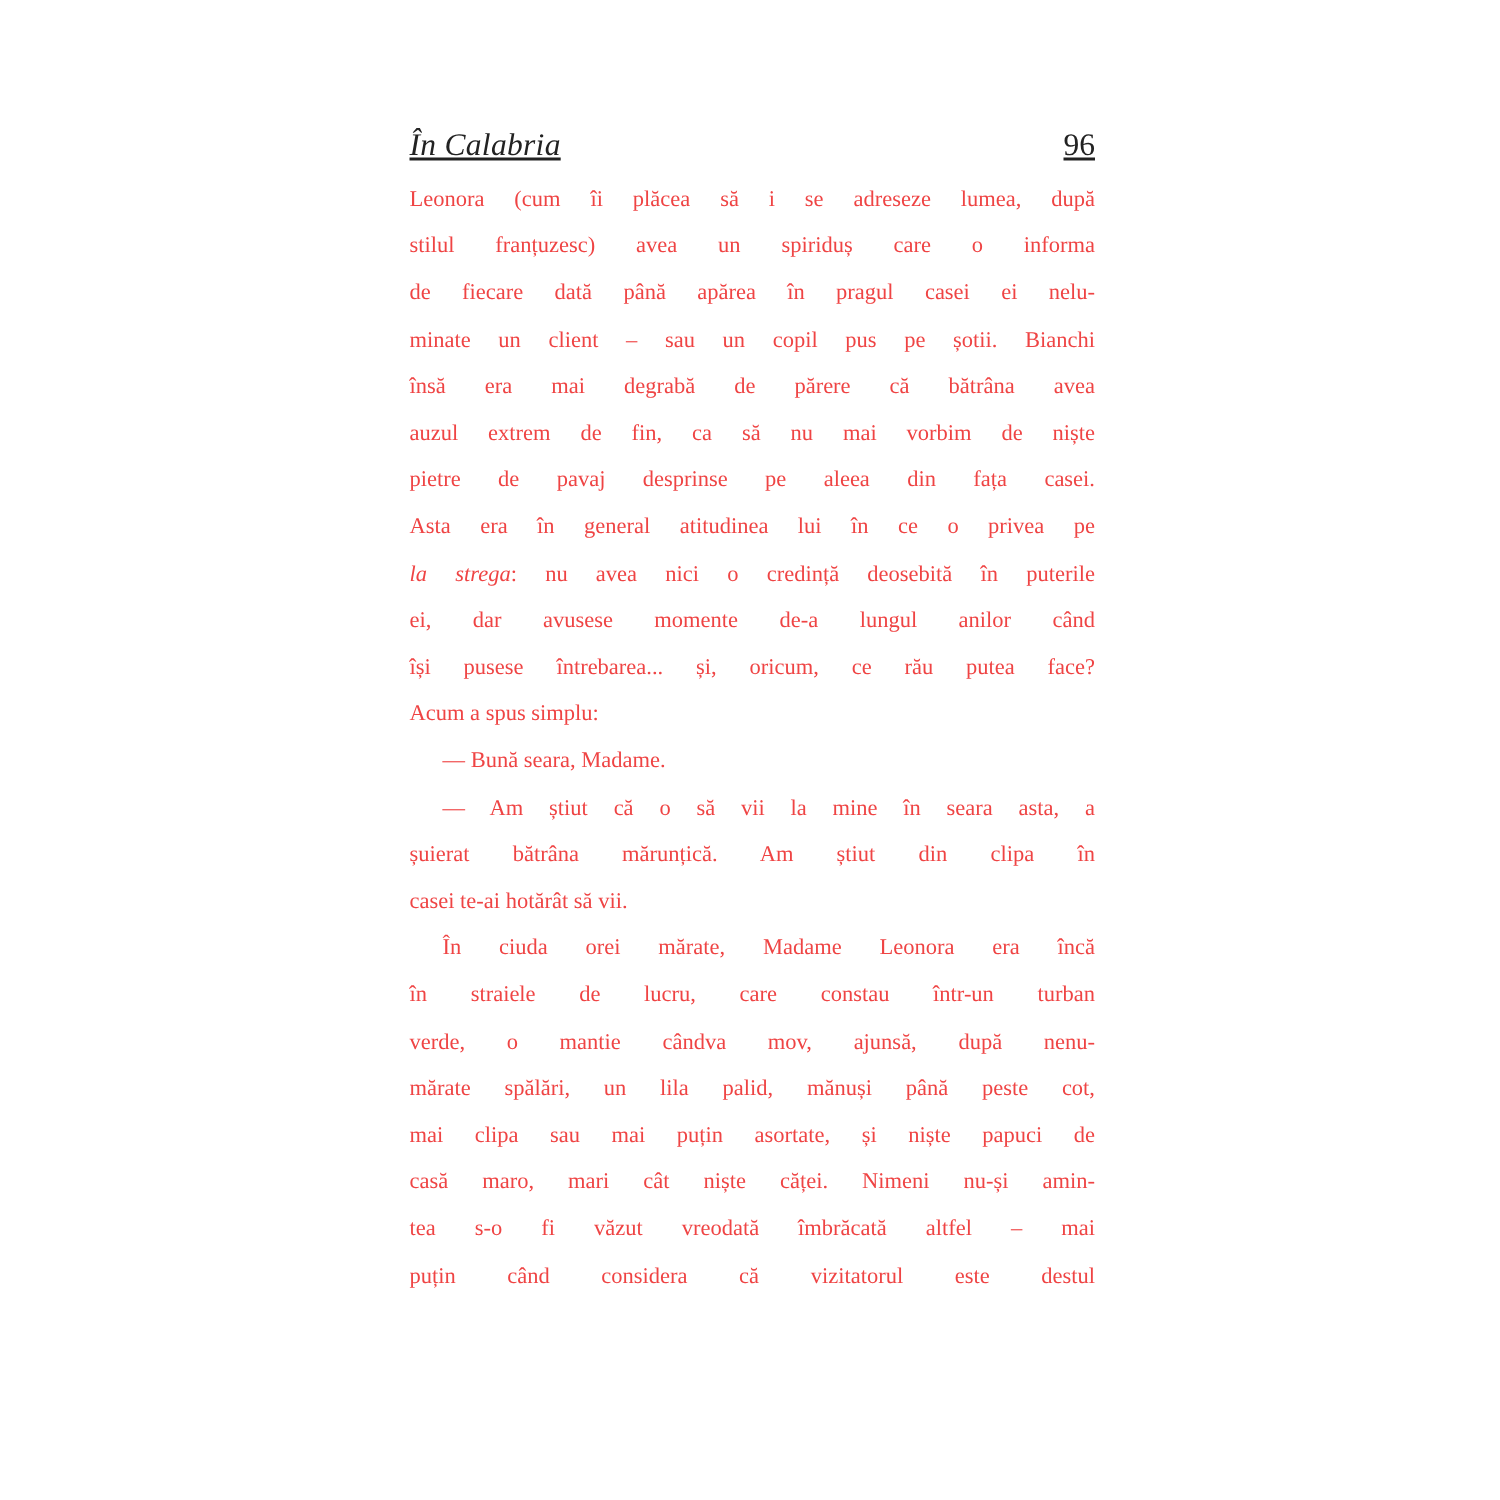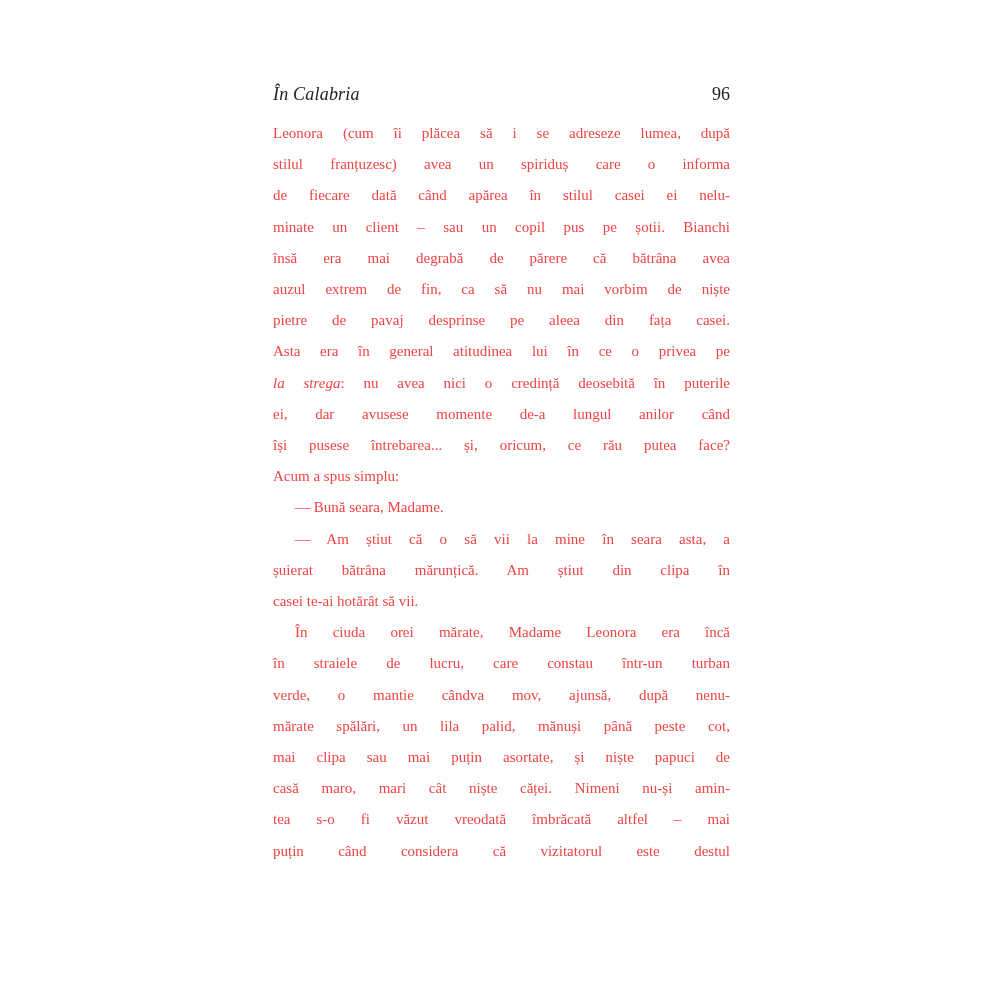--- a/index.html
+++ b/index.html
@@ -16,22 +16,23 @@
     overflow: hidden;
   }
   .header {
     position: absolute;
     left: 273px;
     top: 84px;
     width: 457px;
     display: flex;
     justify-content: space-between;
     align-items: center;
-    font-size: 18px;
+    font-size: 21px;
     color: #222222;
+    text-decoration: underline;
   }
   .running-title {
     font-style: italic;
     letter-spacing: 0.2px;
   }
   .page-number {
     font-style: normal;
   }
   .text-block {
     position: absolute;
@@ -61,21 +62,21 @@
 <body>
 
 <div class="page">
   <div class="header">
     <span class="running-title">În Calabria</span>
     <span class="page-number">96</span>
   </div>
   <div class="text-block" id="text-block">
       <div class="line"><span class="">Leonora (cum îi plăcea să i se adreseze lumea, după</span></div>
       <div class="line"><span class="">stilul franțuzesc) avea un spiriduș care o informa</span></div>
-      <div class="line"><span class="">de fiecare dată când apărea în stilul casei ei nelu-</span></div>
+      <div class="line"><span class="">de fiecare dată până apărea în pragul casei ei nelu-</span></div>
       <div class="line"><span class="">minate un client – sau un copil pus pe șotii. Bianchi</span></div>
       <div class="line"><span class="">însă era mai degrabă de părere că bătrâna avea</span></div>
       <div class="line"><span class="">auzul extrem de fin, ca să nu mai vorbim de niște</span></div>
       <div class="line"><span class="">pietre de pavaj desprinse pe aleea din fața casei.</span></div>
       <div class="line"><span class="">Asta era în general atitudinea lui în ce o privea pe</span></div>
       <div class="line"><span class="italic">la strega</span><span class="">: nu avea nici o credință deosebită în puterile</span></div>
       <div class="line"><span class="">ei, dar avusese momente de-a lungul anilor când</span></div>
       <div class="line"><span class="">își pusese întrebarea... și, oricum, ce rău putea face?</span></div>
       <div class="line ragged"><span class="">Acum a spus simplu:</span></div>
       <div class="line indent ragged"><span class="">— Bună seara, Madame.</span></div>

